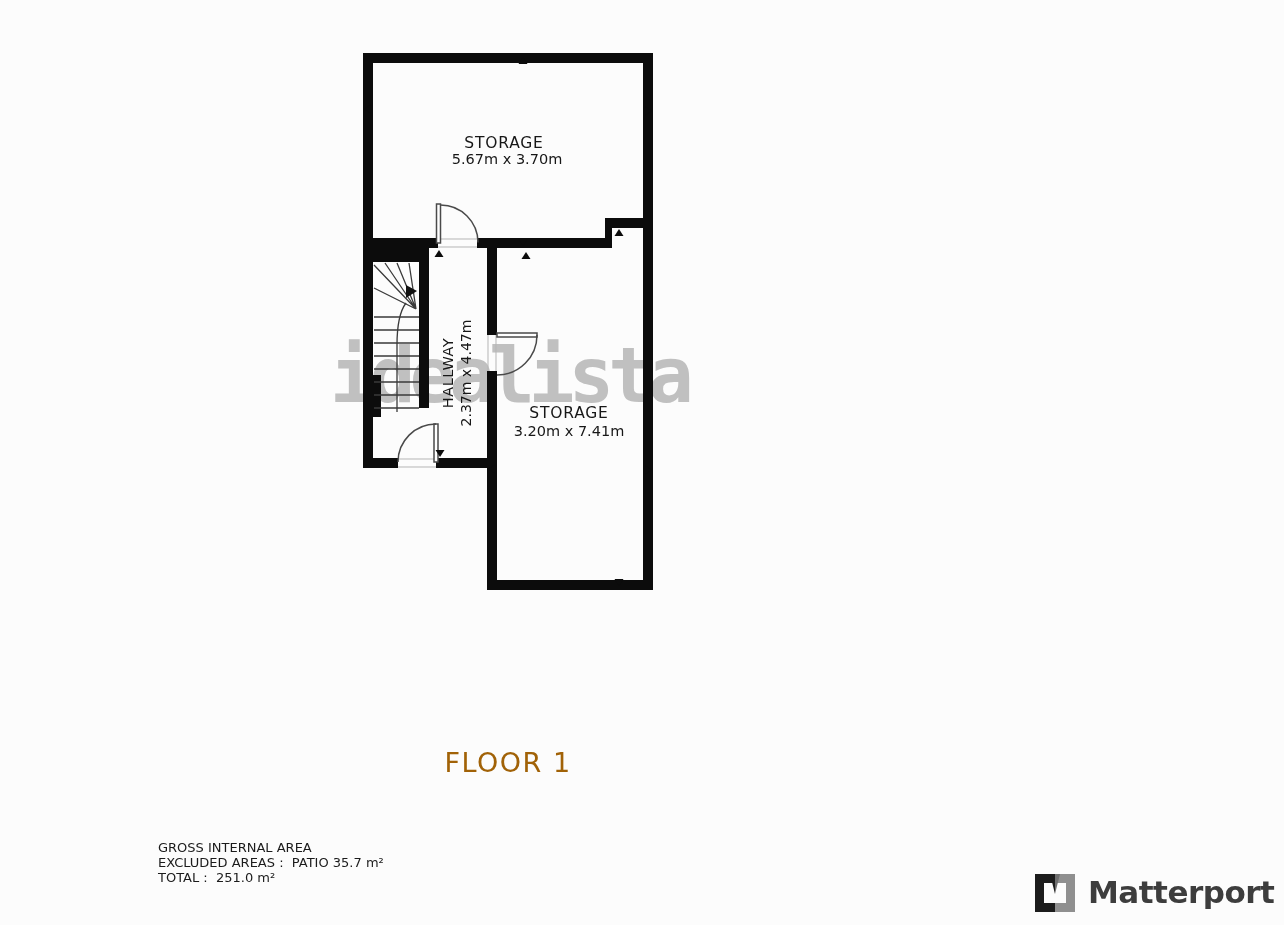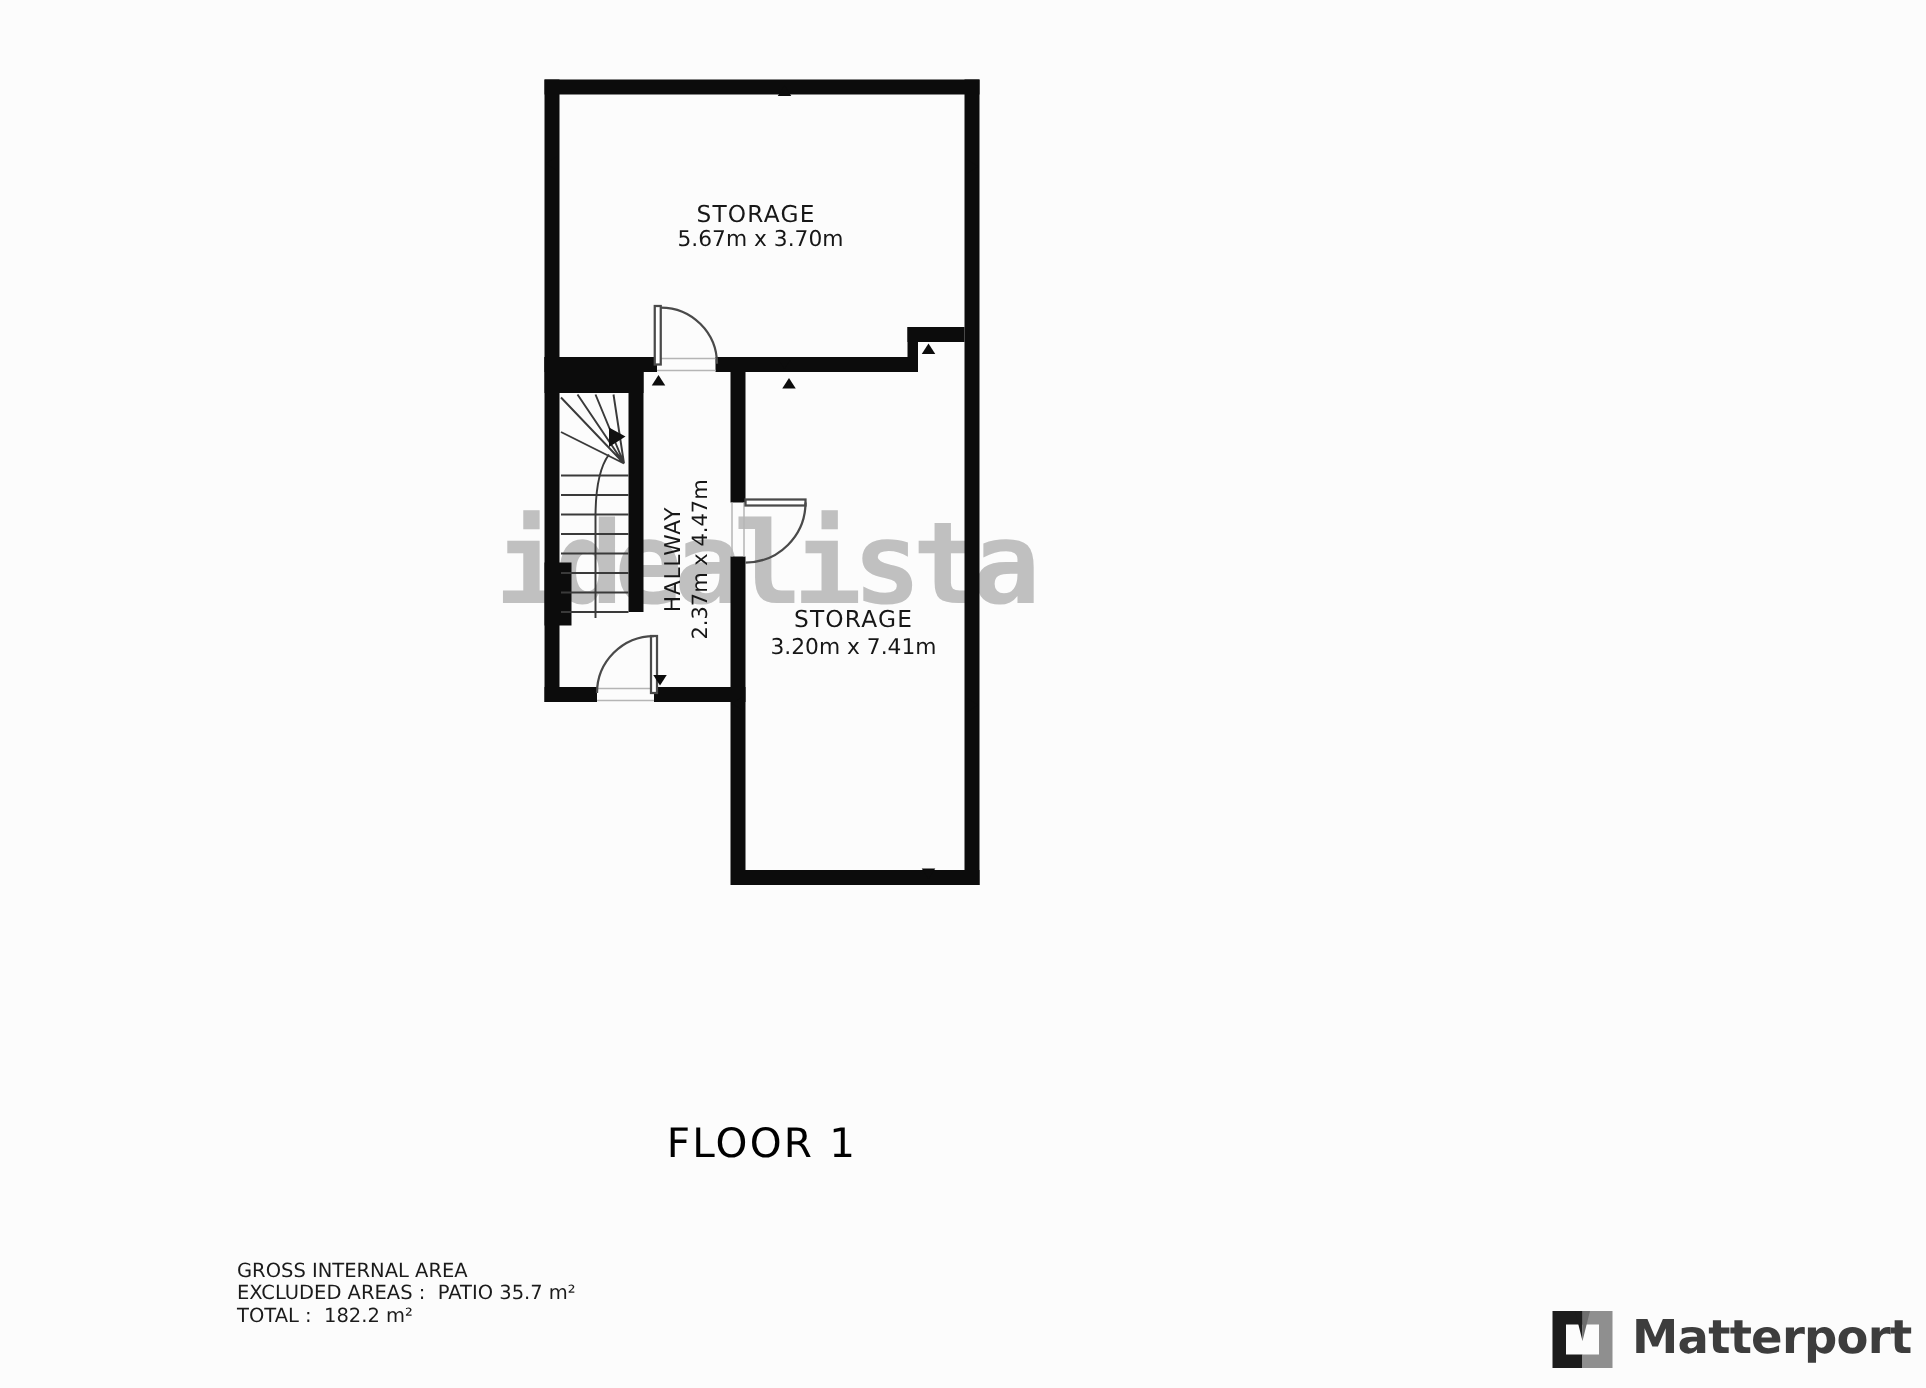--- a/index.html
+++ b/index.html
@@ -12,21 +12,21 @@
     position:absolute;left:330px;top:338px;z-index:1;
     font-family:"DejaVu Sans Mono","Liberation Mono",monospace;
     font-weight:bold;font-size:76px;line-height:1;
     letter-spacing:-6px;color:#b2b2b2;opacity:.8;user-select:none;
   }
 
   svg.plan{position:absolute;left:0;top:0;z-index:2;}
 
   .plan-title{
     position:absolute;left:358px;top:747px;width:300px;z-index:3;
-    text-align:center;font-size:27px;letter-spacing:1.5px;color:#000000;
+    text-align:center;font-size:27px;letter-spacing:1.5px;color:#a16207;
   }
 
   .area-summary{
     position:absolute;left:158px;top:840px;width:700px;z-index:3;
     color:#1b1b1b;
   }
   .area-summary .line{font-size:13px;line-height:15.2px;white-space:pre;}
   .area-summary .disclaimer{font-size:12.5px;line-height:15px;margin-top:2px;color:#9b9b9b;}
 
   .brand{position:absolute;left:1031px;top:868px;z-index:3;display:flex;align-items:center;}
@@ -115,21 +115,21 @@
       <text x="569" y="418" font-size="15.5" letter-spacing="0.8" text-anchor="middle">STORAGE</text>
       <text x="569" y="436" font-size="14.5" text-anchor="middle">3.20m x 7.41m</text>
     </g>
   </svg>
 
   <div class="plan-title">FLOOR 1</div>
 
   <div class="area-summary">
     <div class="line">GROSS INTERNAL AREA</div>
     <div class="line">EXCLUDED AREAS :  PATIO 35.7 m²</div>
-    <div class="line">TOTAL :  182.2 m²</div>
+    <div class="line">TOTAL :  251.0 m²</div>
   </div>
 
   <div class="brand">
     <svg class="mark" viewBox="0 0 48 48">
       <path d="M4,6 L24,6 L24,15 L13,15 L13,35 L24,35 L24,44 L4,44 Z" fill="#1c1c1c"></path>
       <path d="M24,6 L44,6 L44,44 L24,44 L24,35 L35,35 L35,15 L24,15 Z" fill="#8f8f8f"></path>
       <polygon points="19,6 24,6 24,26" fill="#1c1c1c"></polygon>
       <polygon points="24,6 29,6 24,26" fill="#6e6e6e"></polygon>
     </svg>
     <span class="brand-text">Matterport</span>

